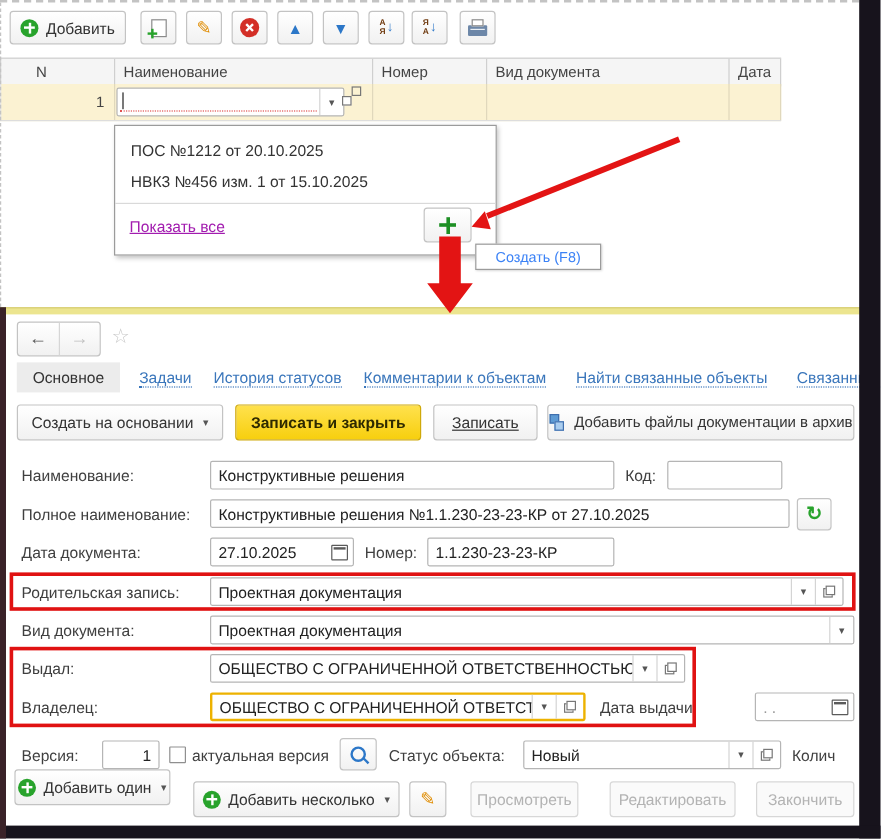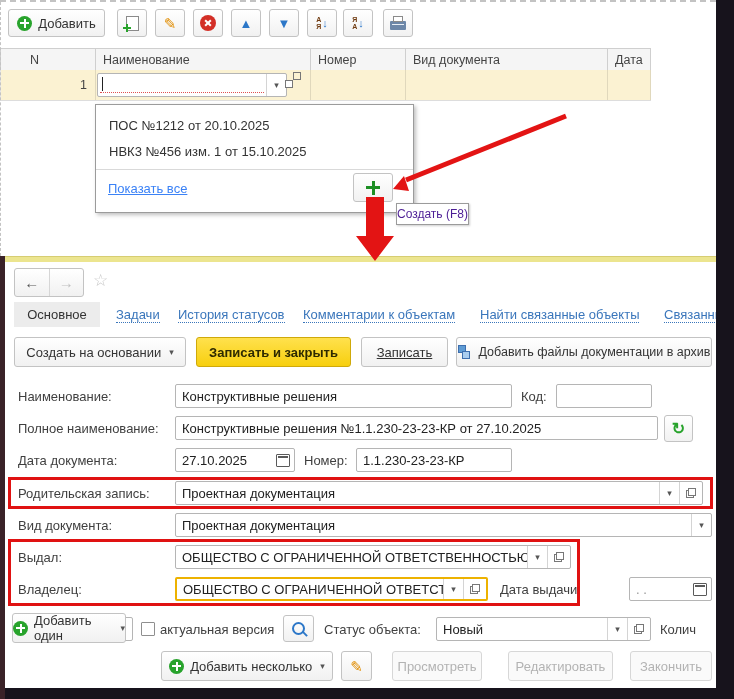--- a/index.html
+++ b/index.html
@@ -66,27 +66,27 @@
   .fld .txt{flex:1;display:flex;align-items:center;padding:0 6px;font-size:13px;color:#222;
             white-space:nowrap;overflow:hidden;}
   .fld .sep{width:1px;background:#d4d4d4;}
   .fld .dd{width:19px;display:flex;align-items:center;justify-content:center;font-size:9px;color:#555;}
   .fld .op{width:22px;display:flex;align-items:center;justify-content:center;}
   .lbl{font-size:13px;color:#3f3f3f;white-space:nowrap;}
   .redbox{border:3px solid #e01212;z-index:5;pointer-events:none;}
   
   .tab-active{background:#ececec;display:flex;align-items:center;justify-content:center;font-size:13px;color:#333;}
   .tablink{font-size:13px;color:#3a76bb;border-bottom:1px dotted #3a76bb;white-space:nowrap;}
-  .alink{font-size:13px;color:#3b82f6;text-decoration:underline;white-space:nowrap;}
+  .alink{font-size:13px;color:#a21caf;text-decoration:underline;white-space:nowrap;}
   
   .ddpanel{background:#fff;border:1px solid #9b9b9b;box-shadow:2px 2px 4px rgba(0,0,0,.25);z-index:25;}
   .dditem{position:absolute;left:0;right:0;height:24px;display:flex;align-items:center;padding-left:13px;
           font-size:13px;color:#333;}
-  .tooltip{background:#fff;border:1px solid #9b9b9b;font-size:12px;color:#4c1d95;
-           padding:3px 0;white-space:nowrap;z-index:35;box-shadow:1px 1px 2px rgba(0,0,0,.2);}
+  .tooltip{background:#fff;border:1px solid #9b9b9b;font-size:12px;color:#3b82f6;
+           padding:3px 16px;white-space:nowrap;z-index:35;box-shadow:1px 1px 2px rgba(0,0,0,.2);}
   svg.arrows{position:absolute;left:0;top:0;z-index:40;pointer-events:none;}
 </style>
 </head>
 <body>
 
 <div id="screen">
 
   
   <div class="abs" style="left:0;top:0;width:716px;height:48px;">
     <div class="btn abs" style="left:8px;top:9px;width:97px;height:28px;">
@@ -335,21 +335,21 @@
     <span class="sep"></span>
     <span class="dd">▾</span>
     <span class="sep"></span>
     <span class="op">
         <span class="lnk"></span>
       </span>
   </div>
   <span class="abs lbl" style="left:660px;top:622px;width:55px;overflow:hidden;display:inline-block;">Колич</span>
 
   
-  <div class="btn abs" style="left:12px;top:613px;width:114px;height:30px;">
+  <div class="btn abs" style="left:12px;top:641px;width:130px;height:30px;">
     <span class="gplus"></span>
     <span>Добавить один</span>
     <span class="caret">▾</span>
   </div>
   <div class="btn abs" style="left:161px;top:651px;width:172px;height:30px;">
     <span class="gplus"></span>
     <span>Добавить несколько</span>
     <span class="caret">▾</span>
   </div>
   <div class="btn abs" style="left:341px;top:651px;width:31px;height:30px;">

